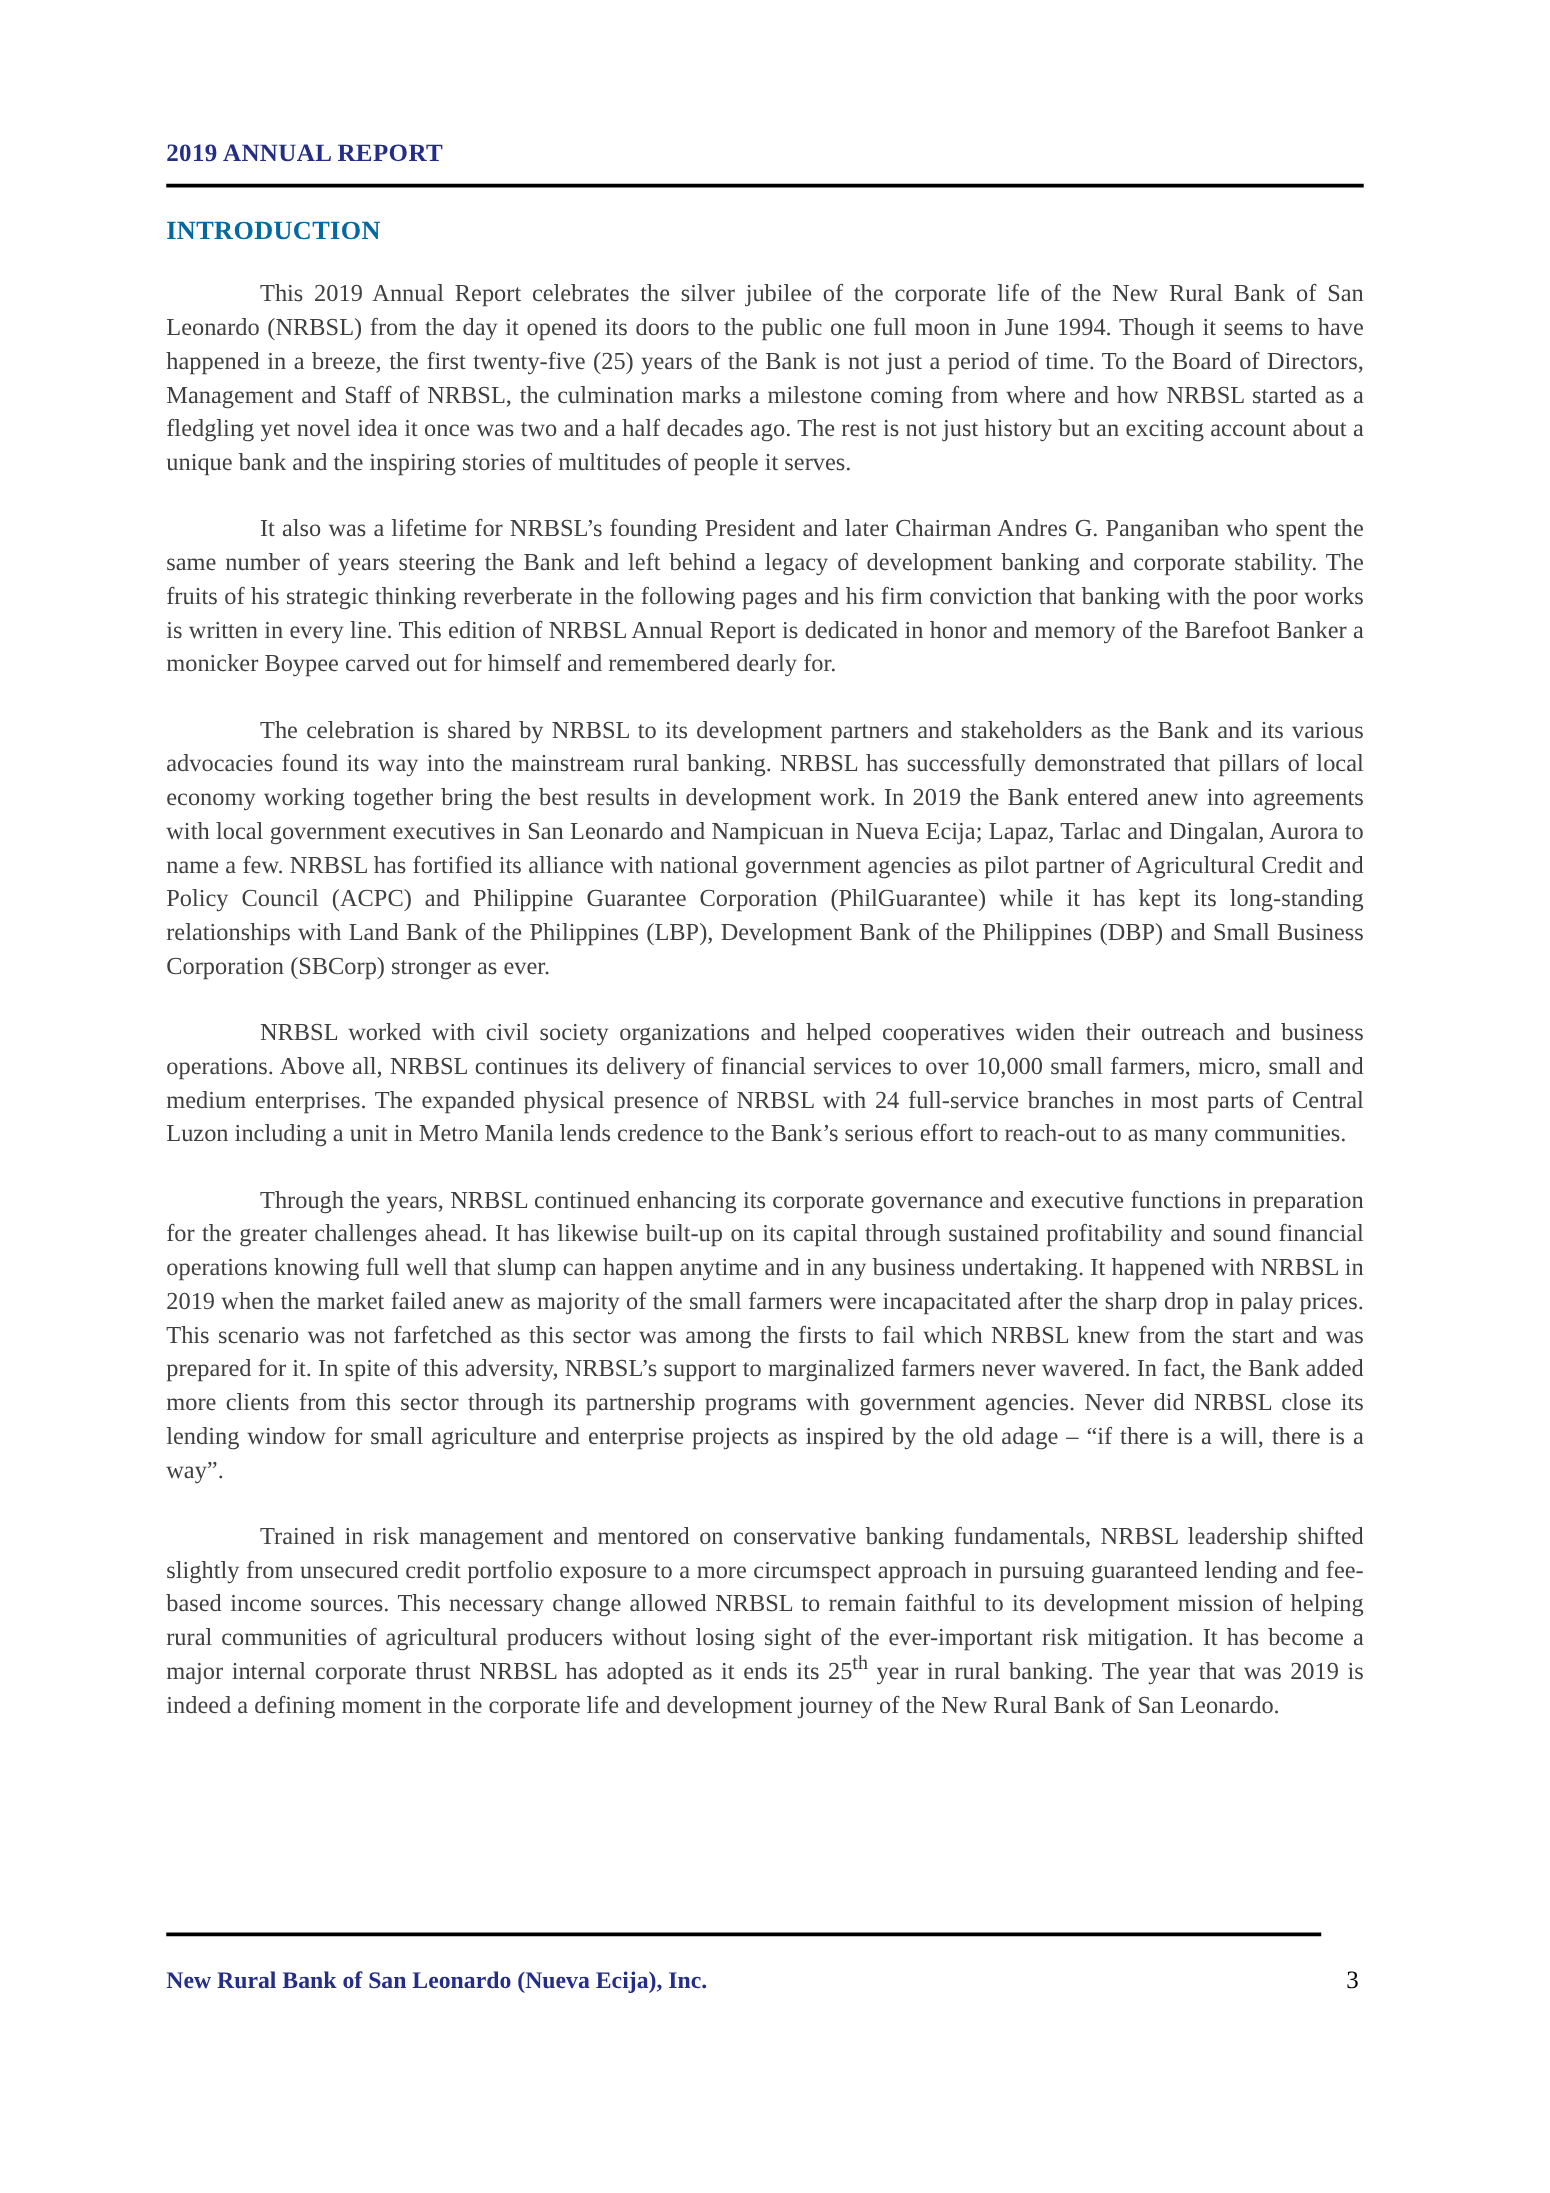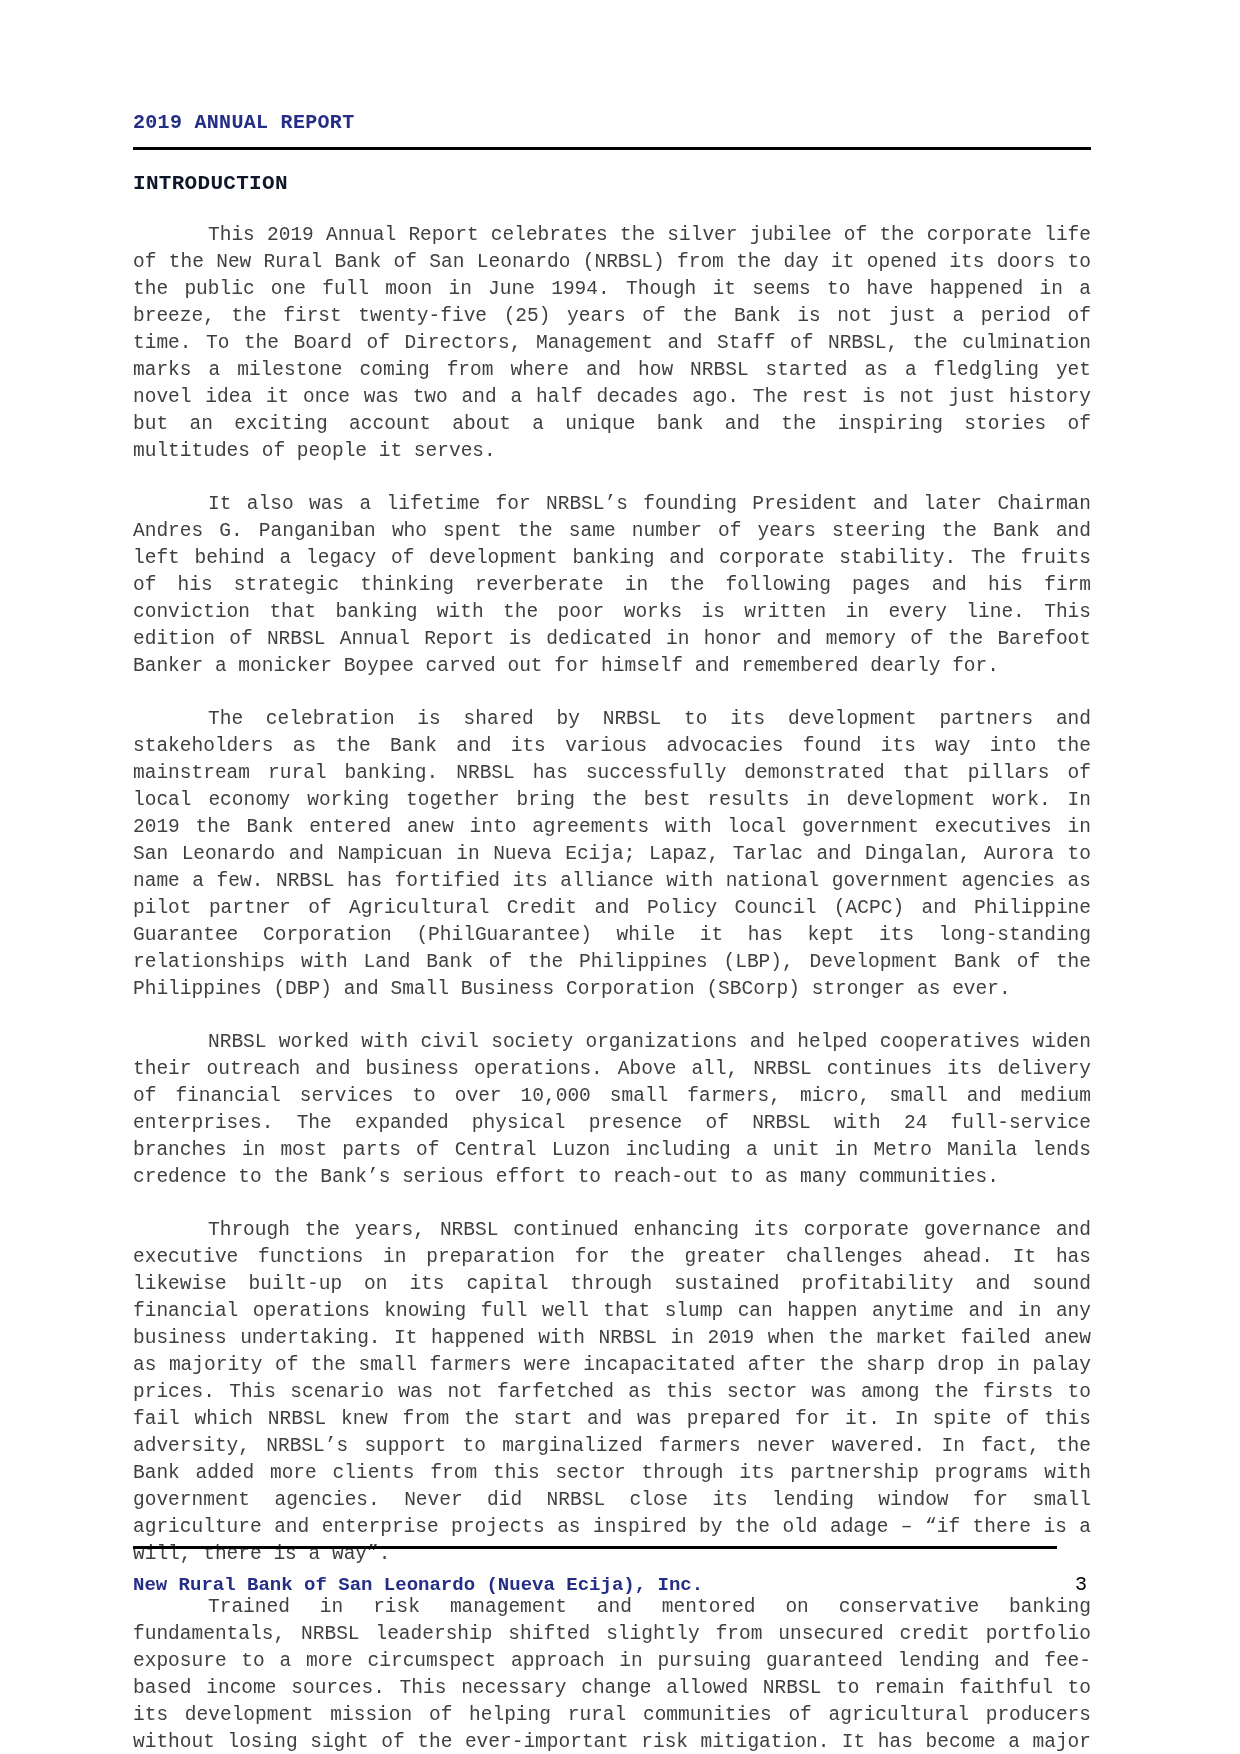--- a/index.html
+++ b/index.html
@@ -6,21 +6,21 @@
     margin: 0;
     padding: 0;
     background: #e8e8e8;
   }
   .sheet {
     position: relative;
     width: 1240px;
     height: 1754px;
     margin: 0 auto;
     background: #ffffff;
-    font-family: Liberation Mono, monospace;
+    font-family: Liberation Serif, serif;
     color: #000000;
     overflow: hidden;
   }
   .content {
     position: absolute;
     left: 133px;
     top: 110px;
     width: 958px;
   }
   .header-title {
@@ -33,33 +33,33 @@
   .header-rule {
     height: 0;
     border-bottom: 3px solid #000000;
     margin-top: 11px;
   }
   .section-heading {
     margin: 22px 0 0 0;
     font-size: 21px;
     line-height: 24px;
     font-weight: 700;
-    color: #0f172a;
+    color: #0369a1;
     letter-spacing: 0.3px;
   }
   .body-text p {
     margin: 26px 0 0 0;
     font-size: 19.5px;
     line-height: 27px;
     text-align: justify;
     text-indent: 75px;
     color: #404040;
   }
   .body-text p sup {
-    font-size: 10px;
+    font-size: 16px;
     line-height: 0;
     vertical-align: super;
   }
   .footer {
     position: absolute;
     left: 133px;
     top: 1546px;
     width: 958px;
   }
   .footer-rule {

